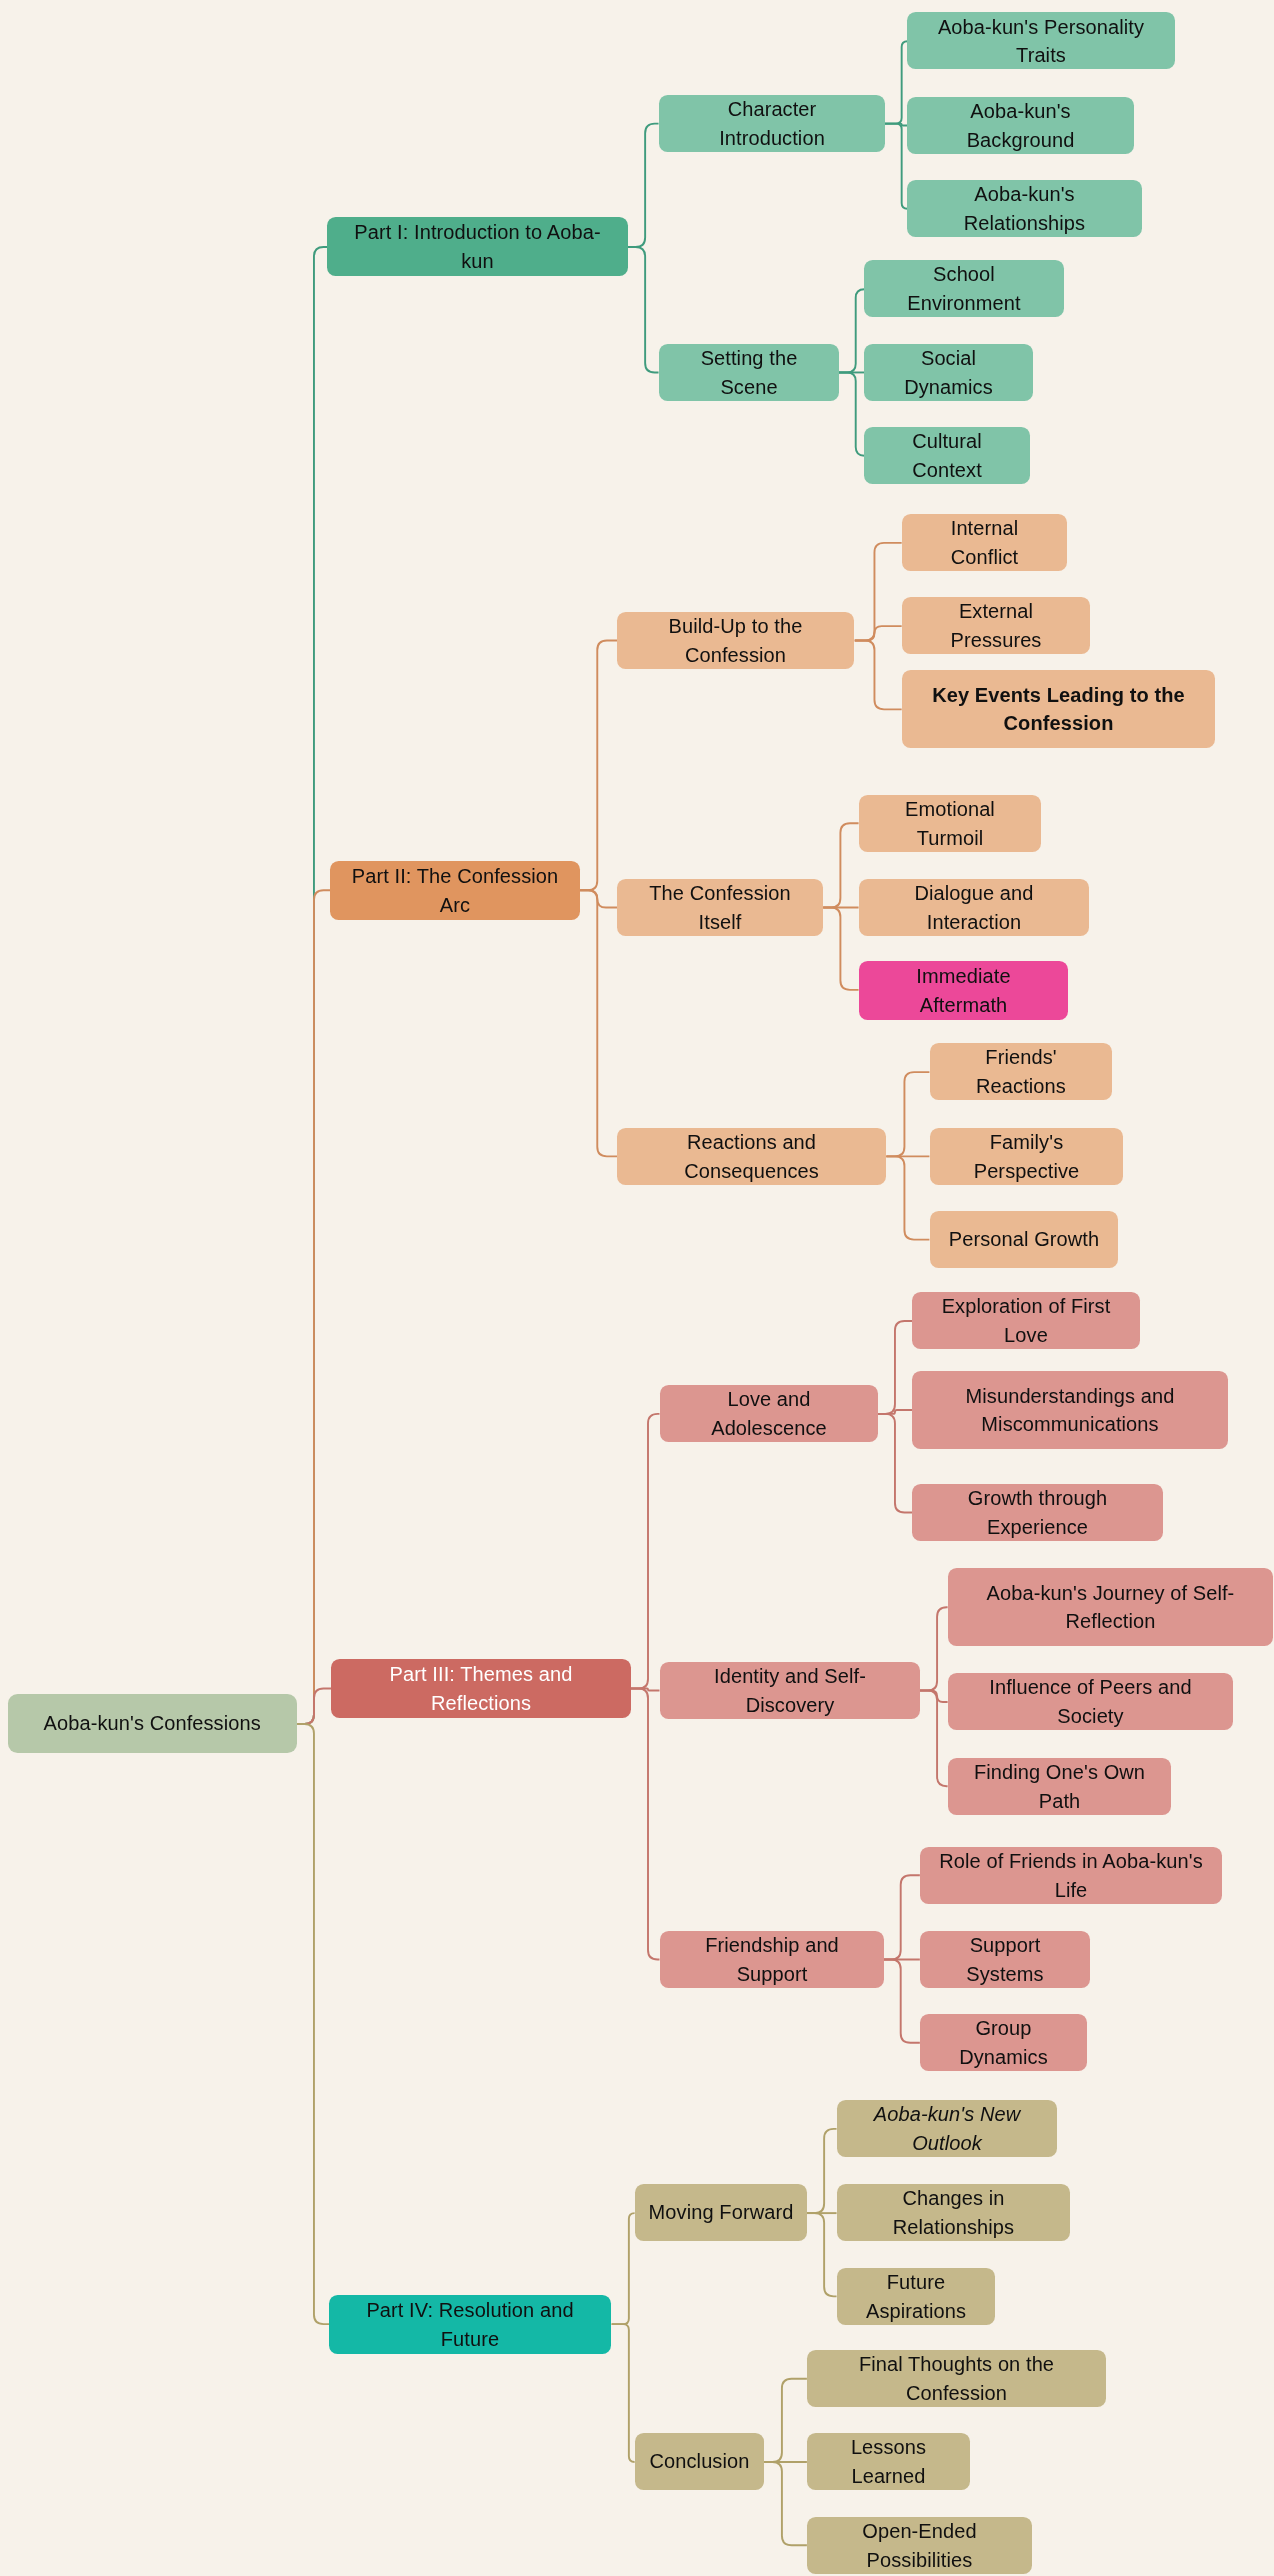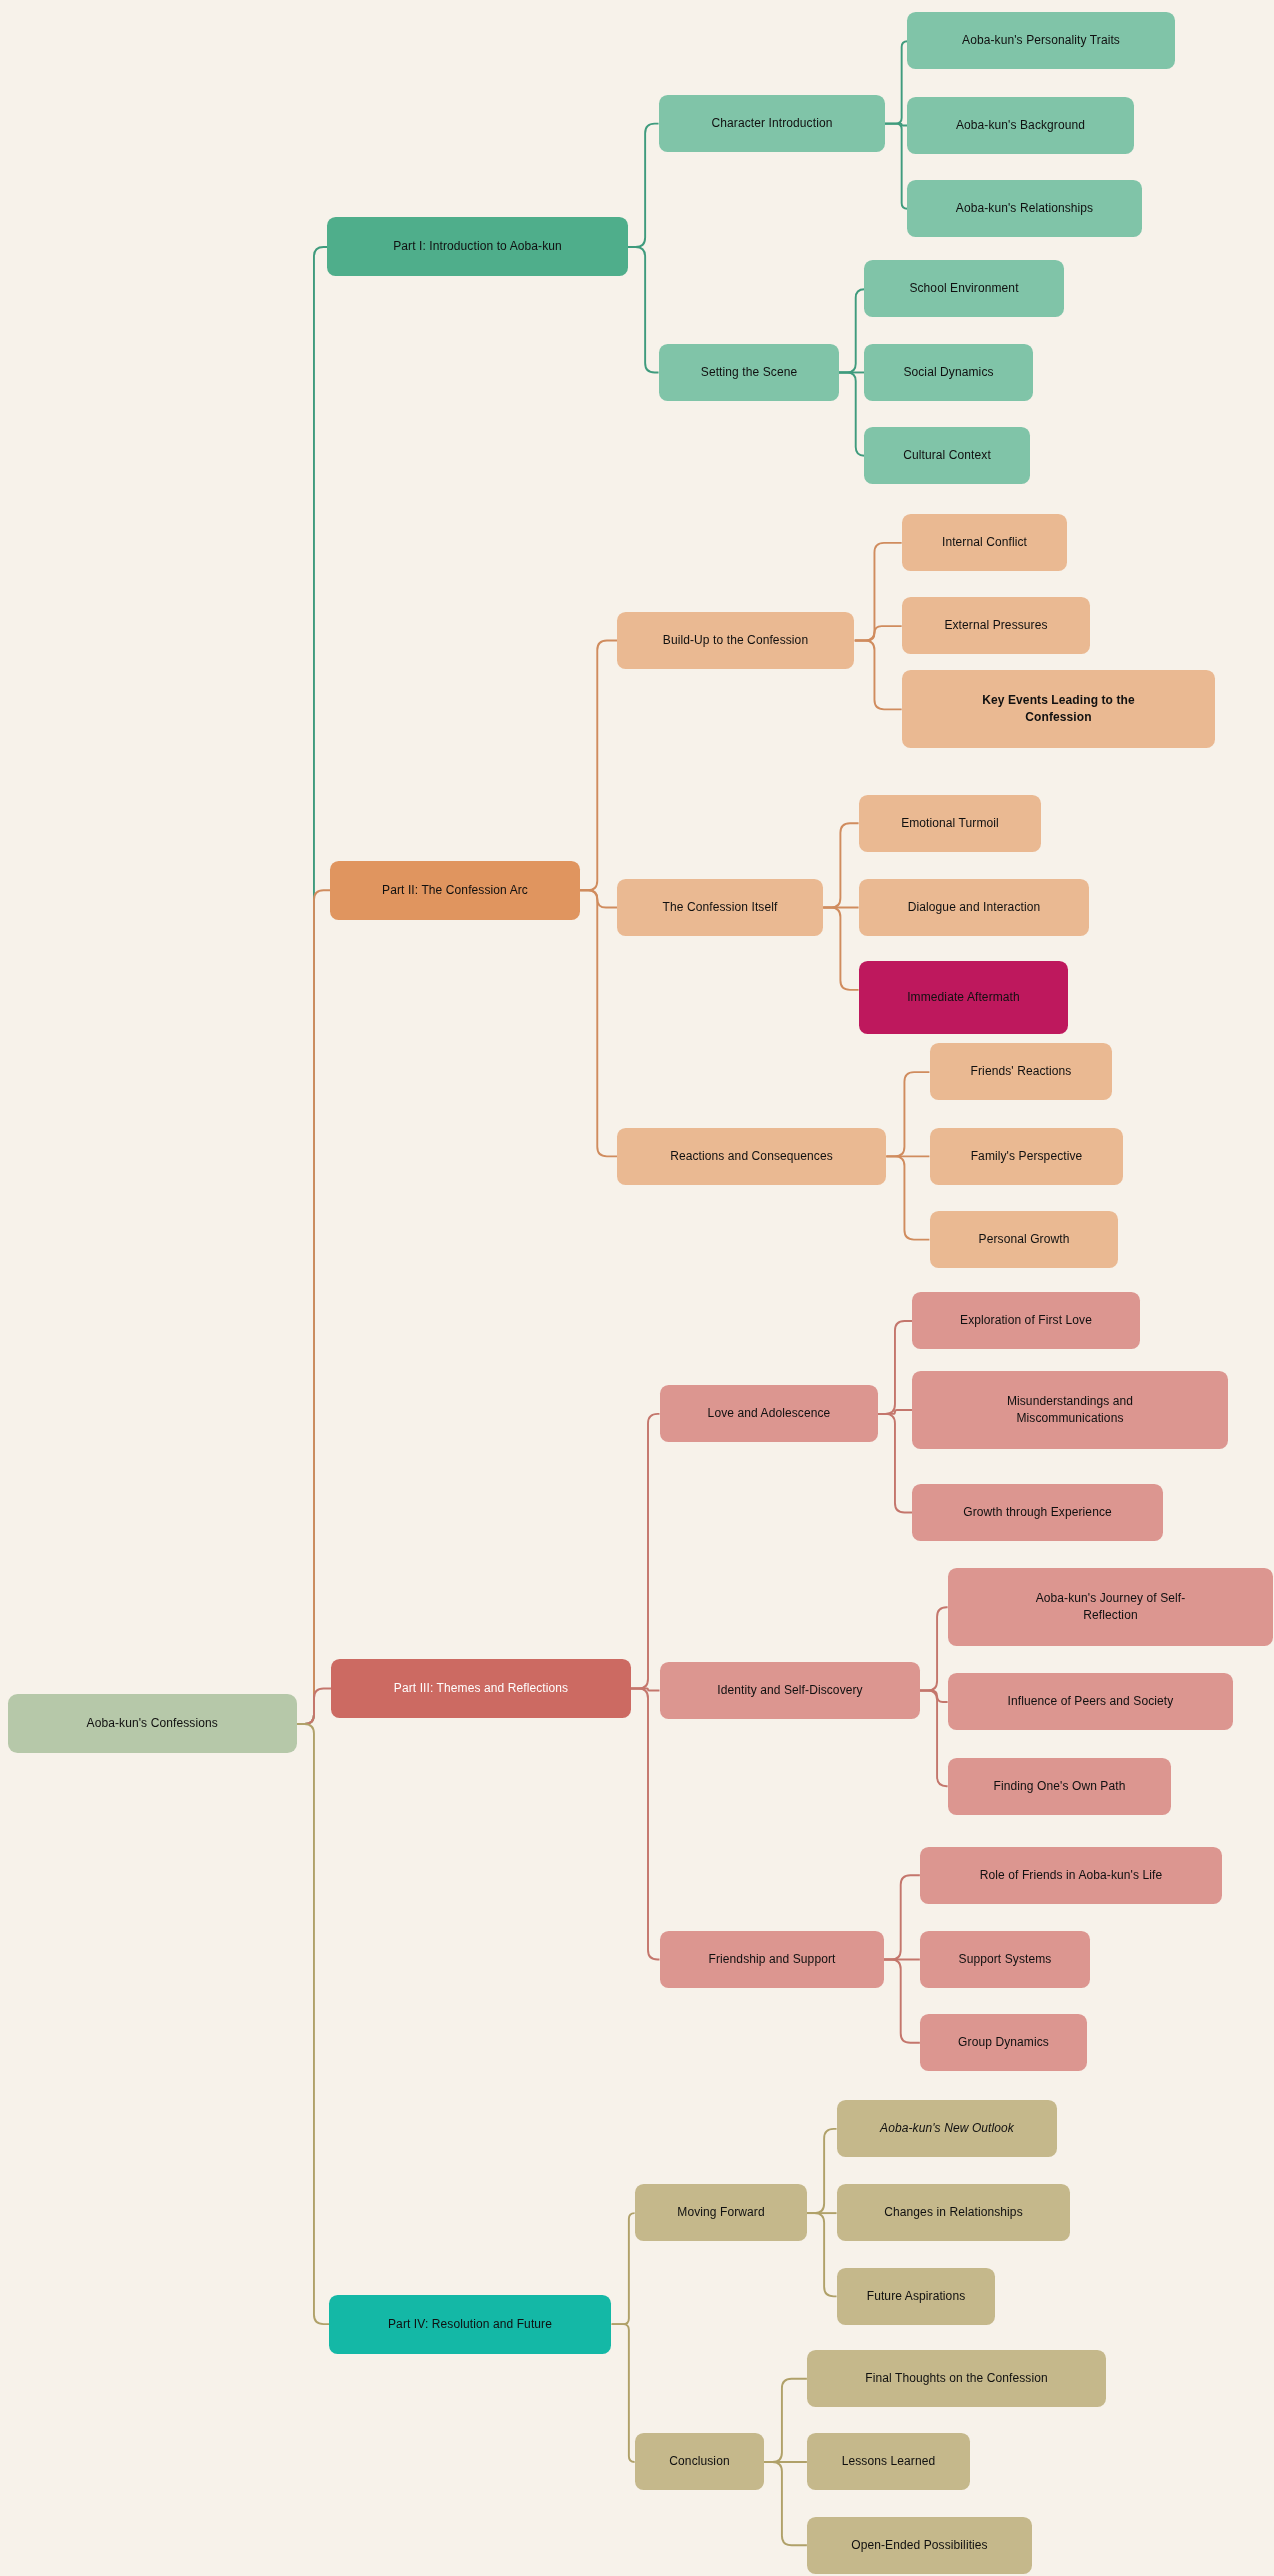--- a/index.html
+++ b/index.html
@@ -28,21 +28,21 @@
     box-sizing: border-box;
     display: flex;
     align-items: center;
     justify-content: center;
     text-align: center;
     border-radius: 8.6px;
     padding: 3.8px 13.4px;
     line-height: 1.42;
     letter-spacing: 0.1px;
     color: #101010;
-    font-size: 12px;
+    font-size: 20px;
     white-space: pre-line;
   }
   .node.root     { background: #b6c8a9; border-radius: 9.6px; }
   .node.p1       { background: #4fae8b; }
   .node.p1sub    { background: #80c4a8; }
   .node.p1leaf   { background: #80c4a8; }
   .node.p2       { background: #e0955f; }
   .node.p2sub    { background: #eab992; }
   .node.p2leaf   { background: #eab992; }
   .node.p3       { background: #cc6a62; color: #ffffff; }
@@ -115,21 +115,21 @@
       <div class="node p1leaf" style="left: 864px; top: 427px; width: 166px; height: 57px; background: rgb(128, 196, 168);">Cultural Context</div>
       <div class="node p2" style="left: 330px; top: 861px; width: 250px; height: 59px; background: rgb(224, 149, 95);">Part II: The Confession Arc</div>
       <div class="node p2sub" style="left: 617px; top: 612px; width: 237px; height: 57px; background: rgb(234, 185, 146);">Build-Up to the Confession</div>
       <div class="node p2leaf" style="left: 902px; top: 514px; width: 165px; height: 57px; background: rgb(234, 185, 146);">Internal Conflict</div>
       <div class="node p2leaf" style="left: 902px; top: 597px; width: 188px; height: 57px; background: rgb(234, 185, 146);">External Pressures</div>
       <div class="node p2leaf" style="left: 902px; top: 670px; width: 313px; height: 78px; background: rgb(234, 185, 146); font-weight: bold;">Key Events Leading to the
 Confession</div>
       <div class="node p2sub" style="left: 617px; top: 879px; width: 206px; height: 57px; background: rgb(234, 185, 146);">The Confession Itself</div>
       <div class="node p2leaf" style="left: 859px; top: 795px; width: 182px; height: 57px; background: rgb(234, 185, 146);">Emotional Turmoil</div>
       <div class="node p2leaf" style="left: 859px; top: 879px; width: 230px; height: 57px; background: rgb(234, 185, 146);">Dialogue and Interaction</div>
-      <div class="node p2leaf" style="left: 859px; top: 961px; width: 209px; height: 73px; background: #be185d;">Immediate Aftermath</div>
+      <div class="node p2leaf" style="left: 859px; top: 961px; width: 209px; height: 59px; background: #ec4899;">Immediate Aftermath</div>
       <div class="node p2sub" style="left: 617px; top: 1128px; width: 269px; height: 57px; background: rgb(234, 185, 146);">Reactions and Consequences</div>
       <div class="node p2leaf" style="left: 930px; top: 1043px; width: 182px; height: 57px; background: rgb(234, 185, 146);">Friends' Reactions</div>
       <div class="node p2leaf" style="left: 930px; top: 1128px; width: 193px; height: 57px; background: rgb(234, 185, 146);">Family's Perspective</div>
       <div class="node p2leaf" style="left: 930px; top: 1211px; width: 188px; height: 57px; background: rgb(234, 185, 146);">Personal Growth</div>
       <div class="node p3" style="left: 331px; top: 1659px; width: 300px; height: 59px; background: rgb(204, 106, 98);">Part III: Themes and Reflections</div>
       <div class="node p3sub" style="left: 660px; top: 1385px; width: 218px; height: 57px; background: rgb(220, 150, 144);">Love and Adolescence</div>
       <div class="node p3leaf" style="left: 912px; top: 1292px; width: 228px; height: 57px; background: rgb(220, 150, 144);">Exploration of First Love</div>
       <div class="node p3leaf" style="left: 912px; top: 1371px; width: 316px; height: 78px; background: rgb(220, 150, 144);">Misunderstandings and
 Miscommunications</div>
       <div class="node p3leaf" style="left: 912px; top: 1484px; width: 251px; height: 57px; background: rgb(220, 150, 144);">Growth through Experience</div>

